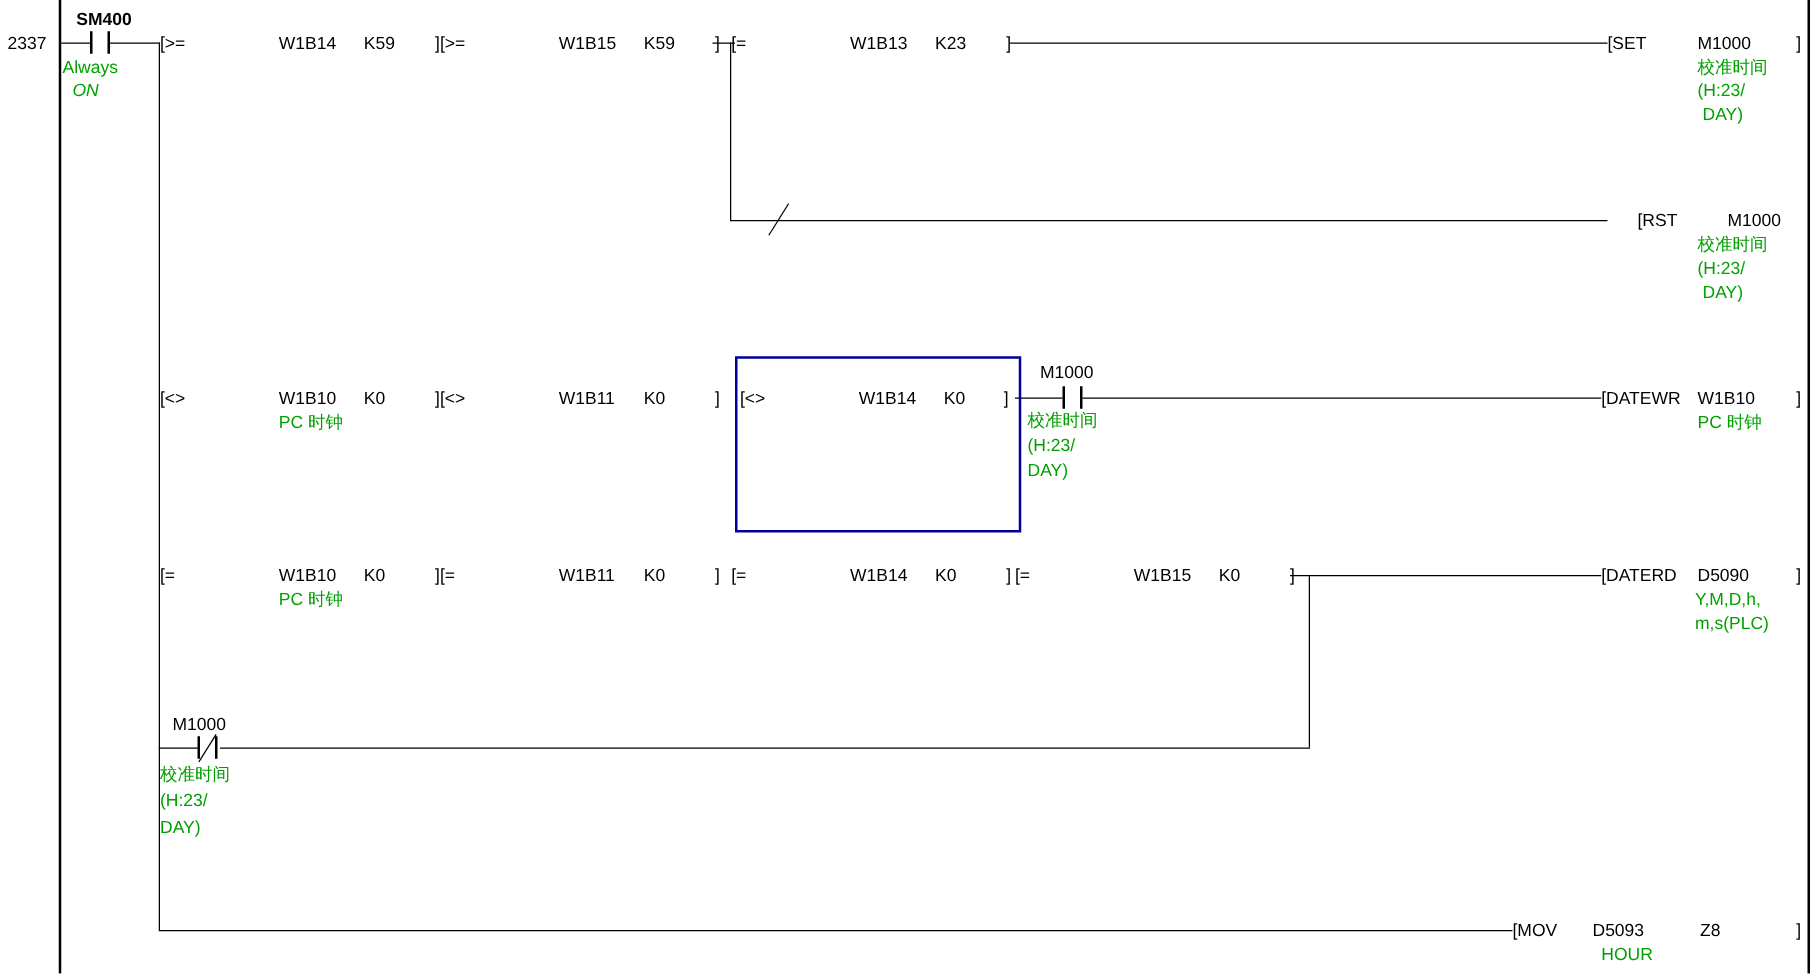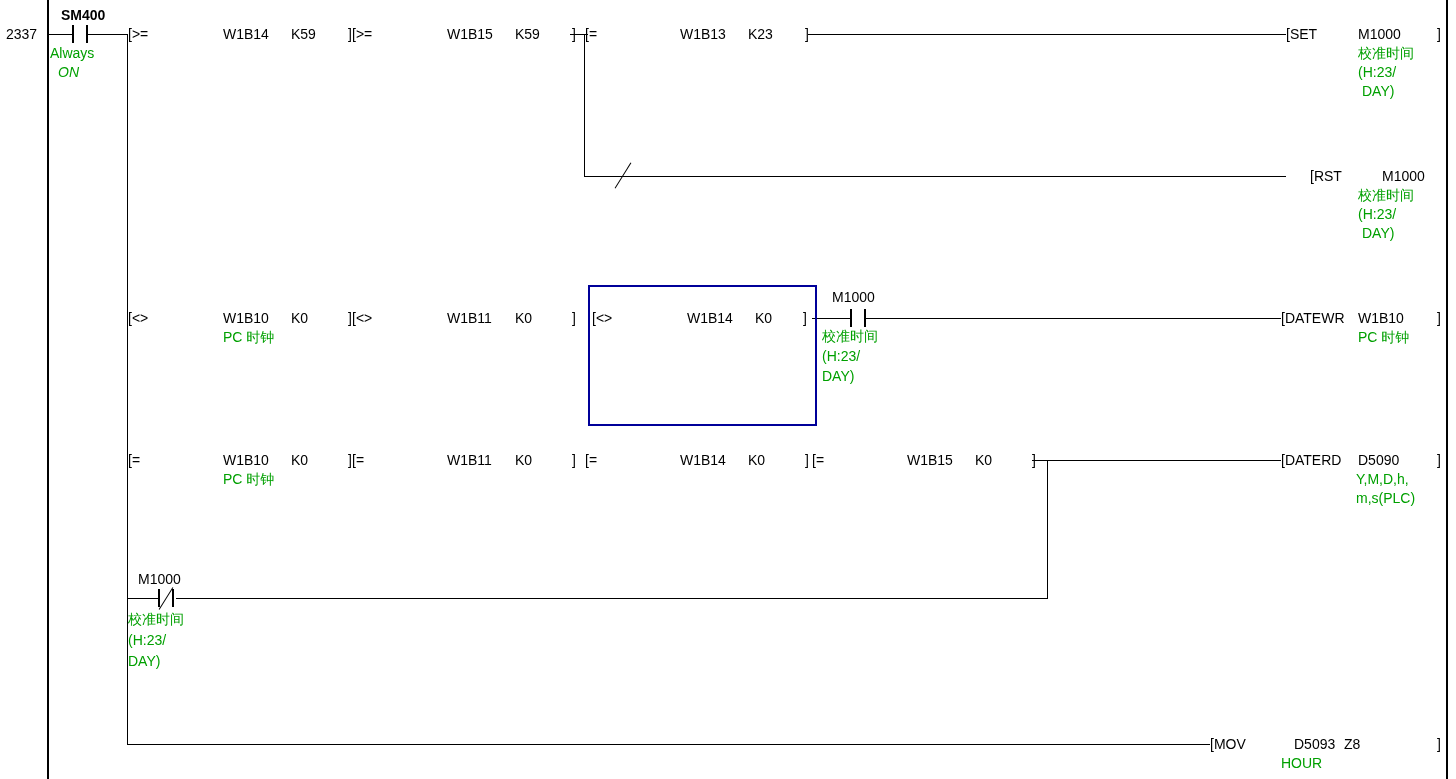--- a/index.html
+++ b/index.html
@@ -178,19 +178,19 @@
     <i class="bar" style="left:14px;top:0;height:18px;"></i>
     <i class="slash" style="left:-5px;top:9px;width:26px;transform:rotate(-58deg);"></i>
   </div>
   <span class="t" style="left:138px;top:570px;">M1000</span>
   <span class="t g" style="left:128px;top:610px;">校准时间</span>
   <span class="t g" style="left:128px;top:631px;">(H:23/</span>
   <span class="t g" style="left:128px;top:652px;">DAY)</span>
 
   <div class="grp" style="left:1210px;top:735px;width:236px;height:18px;">
     <span class="t" style="left:0;">[MOV</span>
-    <span class="t" style="left:84px;">D5093</span>
-    <span class="t" style="left:134px;">Z8</span>
+    <span class="t" style="left:64px;">D5093</span>
+    <span class="t" style="left:150px;">Z8</span>
     <span class="t" style="left:227px;">]</span>
   </div>
   <span class="t g" style="left:1281px;top:754px;">HOUR</span>
 
 </div>
 
 </body></html>

